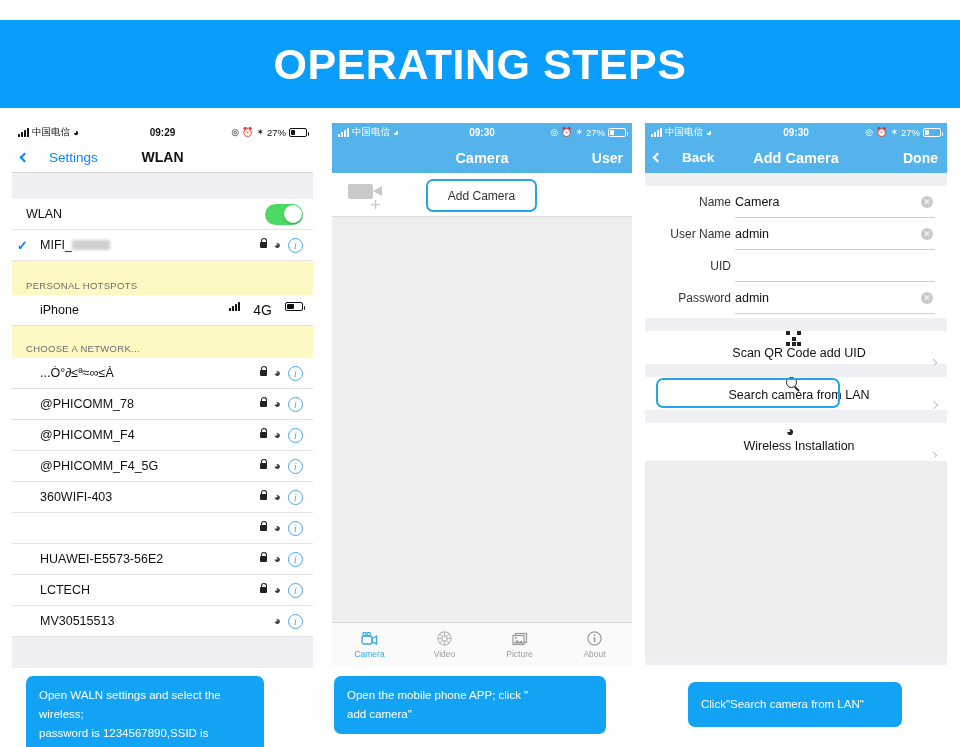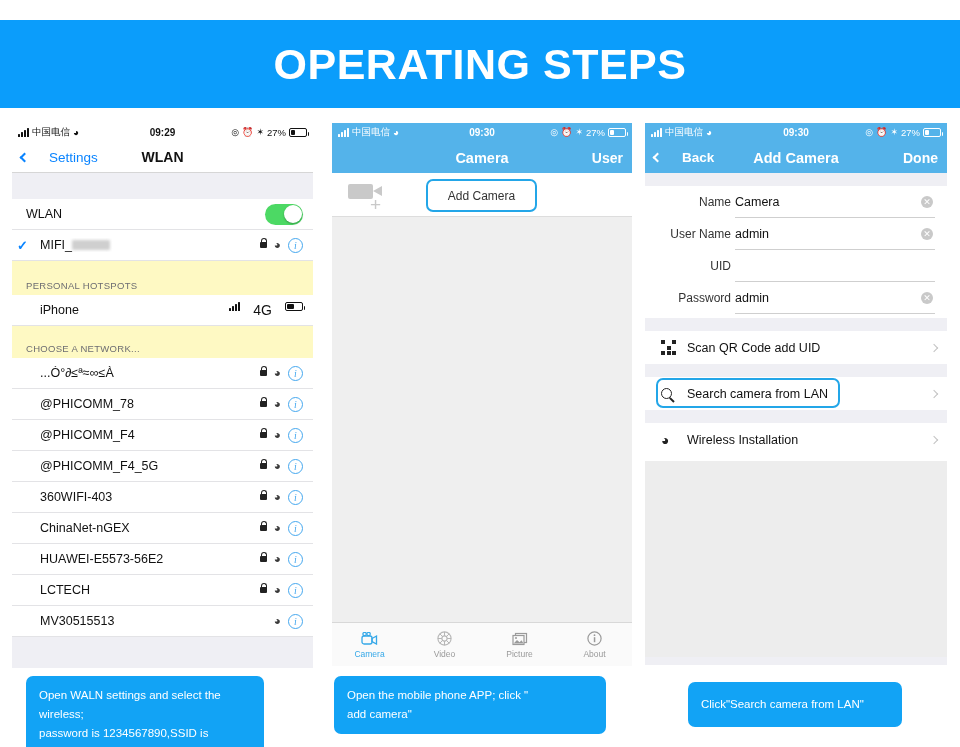--- a/index.html
+++ b/index.html
@@ -278,20 +278,21 @@
     text-align: center;
   }
   .act-gap { height: 13px; background: #efeff4; }
   .act-row {
     background: #ffffff;
     height: 33px;
     display: flex; align-items: center;
     padding: 0 10px 0 16px;
     font-size: 12.5px; color: #111;
     position: relative;
+    flex-direction: column;
   }
   .act-ico { width: 26px; display: flex; align-items: center; font-size: 14px; color: #222; }
   .chev-right {
     margin-left: auto;
     display: inline-block; width: 6px; height: 6px;
     border-top: 1.5px solid #c2c2c2; border-right: 1.5px solid #c2c2c2;
     transform: rotate(45deg);
   }
   .act-highlight {
     position: absolute; left: 11px; top: 1px;
@@ -450,21 +451,20 @@
         </div>
         <div class="row indent">
           <span class="label">360WIFI-403</span>
           <span class="row-right">
             <span class="lock"></span>
             <span class="wifi-s">◕</span>
             <span class="info-i">i</span>
           </span>
         </div>
         <div class="row indent">
-          <span class="label">ChinaNet-nGEX</span>
           <span class="row-right">
             <span class="lock"></span>
             <span class="wifi-s">◕</span>
             <span class="info-i">i</span>
           </span>
         </div>
         <div class="row indent">
           <span class="label">HUAWEI-E5573-56E2</span>
           <span class="row-right">
             <span class="lock"></span>

